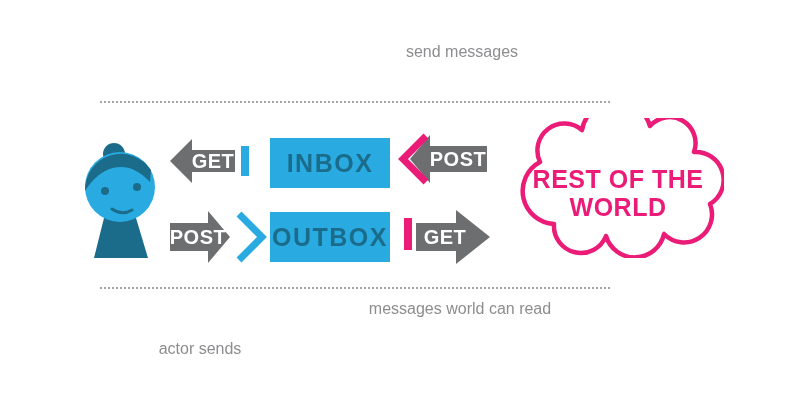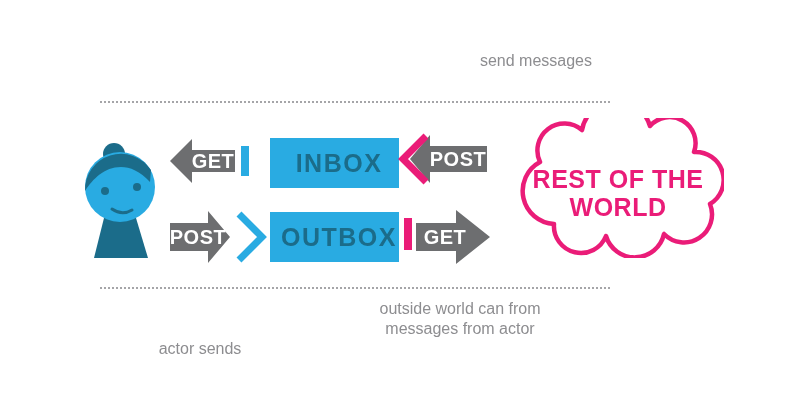--- a/index.html
+++ b/index.html
@@ -11,21 +11,21 @@
     position:absolute; width:260px; text-align:center;
     color:#8d8d90; font-size:16px; line-height:20px;
   }
   .dotline {
     position:absolute; width:510px; height:0;
     border-top:2px dotted #a5a5a8;
   }
   .box {
     position:absolute; width:120px; height:50px; background:#29abe2;
     display:flex; align-items:center; justify-content:center;
-    color:#1b6c8a; font-size:25px; font-weight:bold; letter-spacing:1.5px;padding-left:9px;
+    color:#1b6c8a; font-size:25px; font-weight:bold; letter-spacing:1.5px;
   }
   .bar { position:absolute; width:8px; }
   .bar.cyan { background:#29abe2; }
   .bar.magenta { background:#ea1c78; }
   .arrow-svg, .cloud-svg, .avatar-svg { position:absolute; display:block; }
   .arrow-label {
     font-family:"Liberation Sans", sans-serif; font-weight:bold;
     font-size:20px; letter-spacing:0.5px; fill:#ffffff;
   }
   .cloud-label {
@@ -33,21 +33,21 @@
     font-size:25px; letter-spacing:0.5px; fill:#ea1c78;
   }
 </style>
 </head>
 <body>
 
 <div class="stage">
 
   <div class="note" style="left:80px; top:54px;">
   </div>
-  <div class="note" style="left:332px; top:51px;text-align:right;">
+  <div class="note" style="left:332px; top:42px;">
     <div>send messages</div>
   </div>
 
   <div class="dotline" style="left:100px; top:101px;"></div>
   <div class="dotline" style="left:100px; top:287px;"></div>
 
   <svg class="avatar-svg" style="left:76px; top:138px;" width="92" height="122" viewBox="0 0 92 122">
     <circle cx="38" cy="16" r="11" fill="#1b6c8a"></circle>
     <path d="M28 80 L60 80 L72 120 L18 120 Z" fill="#1b6c8a"></path>
     <circle cx="44" cy="49" r="35" fill="#29abe2"></circle>
@@ -102,17 +102,16 @@
              A27 27 0 0 1 42 106
              A33 33 0 0 1 28 44 Z" fill="#ffffff" stroke="#ea1c78" stroke-width="4.5" stroke-linejoin="round"></path>
     <text class="cloud-label" x="106" y="70" text-anchor="middle">REST OF THE</text>
     <text class="cloud-label" x="106" y="98" text-anchor="middle">WORLD</text>
   </svg>
 
   <div class="note" style="left:70px; top:299px;margin-top:40px;">
     <div>actor sends</div>
   </div>
   <div class="note" style="left:330px; top:299px;">
-    <div>outside world can from</div>
-    <div>messages from actor</div>
+    <div>messages world can read</div>
   </div>
 
 </div>
 
 </body></html>

